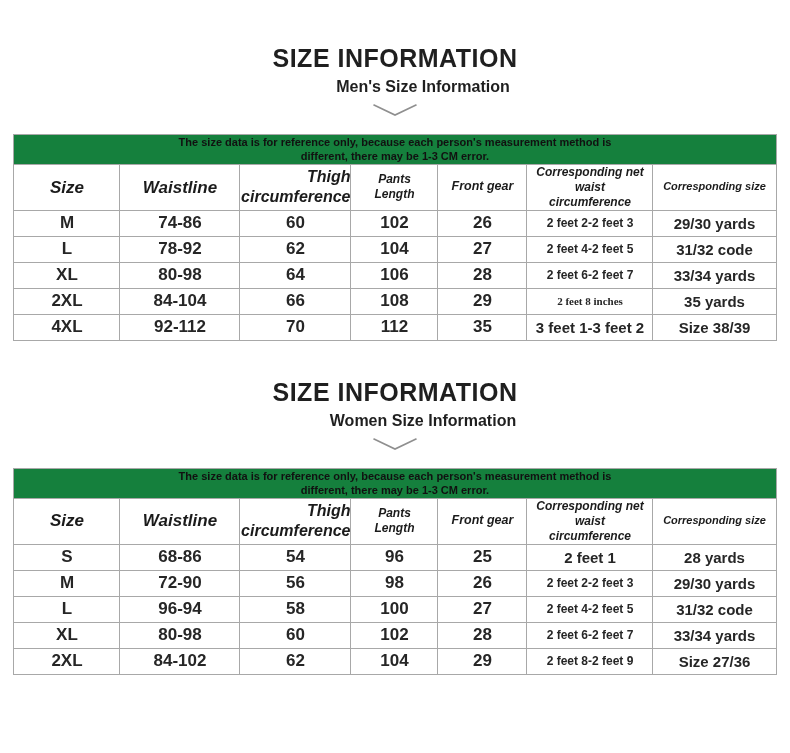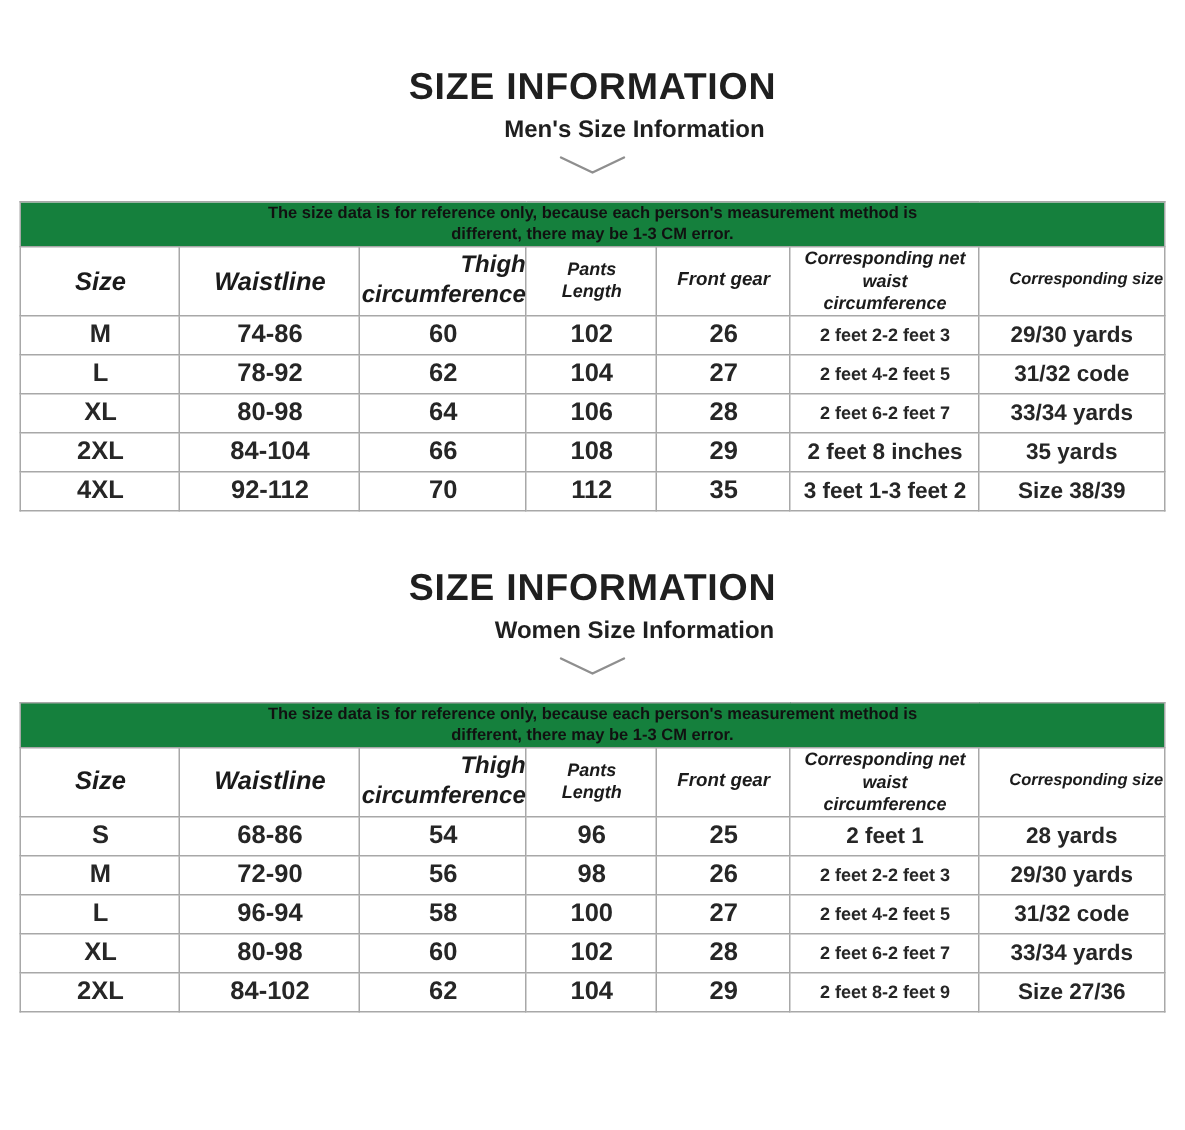--- a/index.html
+++ b/index.html
@@ -71,29 +71,29 @@
     line-height: 1.25;
     color: #1b1b1b;
     font-style: italic;
   }
   tr.header-row th:nth-child(1) { font-size: 17px; }
   tr.header-row th:nth-child(2) { font-size: 17px; }
   tr.header-row th:nth-child(3) { font-size: 16px; text-align: right; }
   tr.header-row th:nth-child(4) { font-size: 12px; }
   tr.header-row th:nth-child(5) { font-size: 12.5px; }
   tr.header-row th:nth-child(6) { font-size: 12px; }
-  tr.header-row th:nth-child(7) { font-size: 11px; text-align: right; }
+  tr.header-row th:nth-child(7) { font-size: 11px; }
 
   tbody.rows td { height: 26px; color: #262626; }
   tbody.rows td:nth-child(-n+5) { font-size: 17px; }
   tbody.rows td:nth-child(6) { font-size: 12px; }
   tbody.rows td:nth-child(7) { font-size: 15px; }
 
   
-  .section-men  tbody.rows tr:nth-child(4) td:nth-child(6) { font-size: 15px; }
+  .section-men  tbody.rows tr:nth-child(4) td:nth-child(6) { font-size: 11px; font-family: Liberation Serif, serif; }
   .section-men  tbody.rows tr:nth-child(5) td:nth-child(6) { font-size: 15px; }
   .section-women tbody.rows tr:nth-child(1) td:nth-child(6) { font-size: 15px; }
 </style>
 </head>
 <body>
 
 <div class="section section-men">
   <h1 class="page-title">SIZE INFORMATION</h1>
   <div class="section-subtitle">Men's Size Information</div>
   <div class="chevron-wrap">

